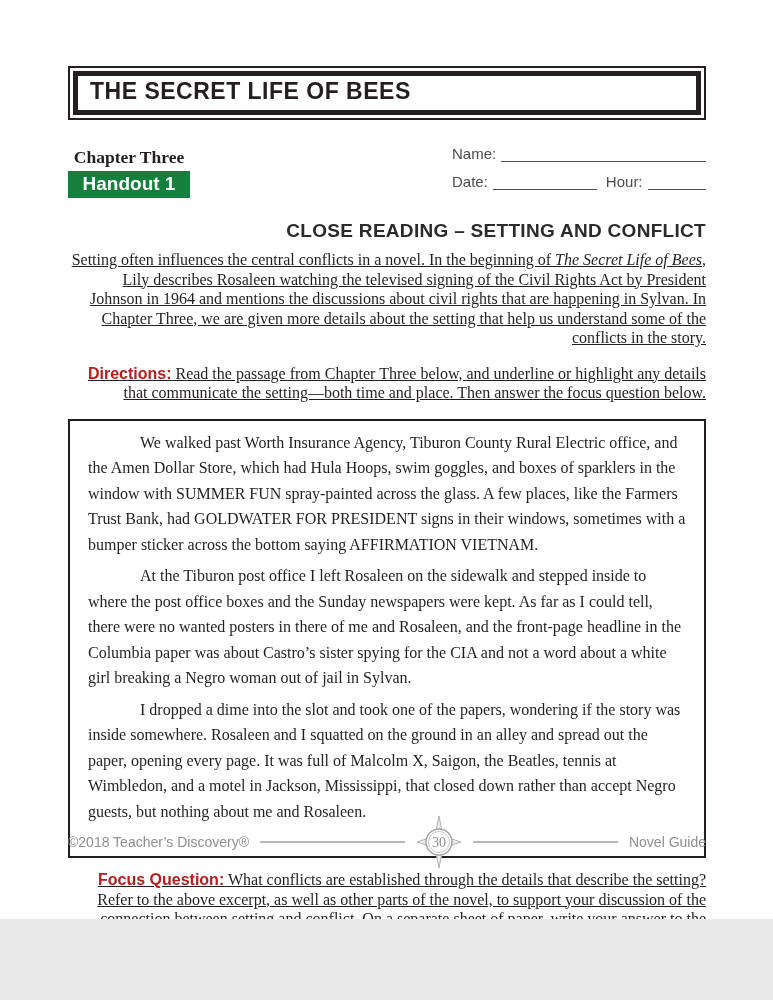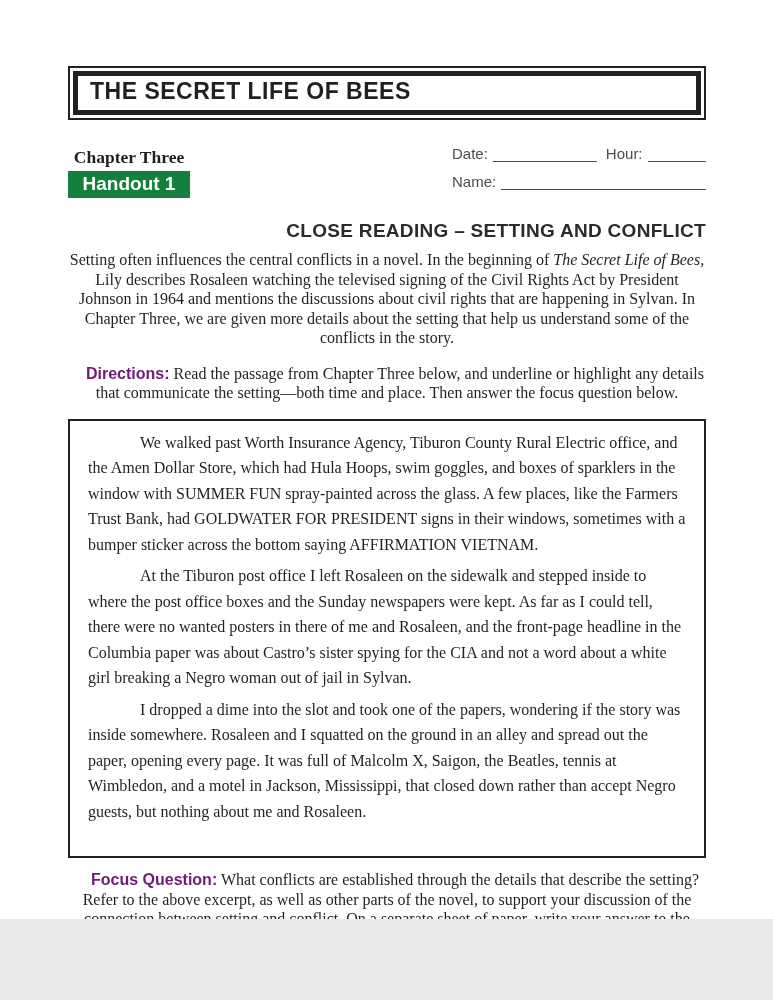--- a/index.html
+++ b/index.html
@@ -40,24 +40,24 @@
   .blank-hour { flex: 1; }
   .hour-label { margin-left: 9px; }
 
   
   .heading {
     text-align: right; font-family: "Liberation Sans", sans-serif; font-weight: bold;
     font-size: 19px; letter-spacing: 0.3px; margin-top: 19px; color: #2b2b2b;
   }
 
   
-  .para { font-size: 16px; line-height: 19.5px; margin-top: 8px; text-align: center; }
+  .para { font-size: 16px; line-height: 19.5px; margin-top: 8px; text-align: right; text-decoration: underline; }
   .inline-label {
     font-family: "Liberation Sans", sans-serif; font-weight: bold; font-size: 16px;
-    color: #701a75;
+    color: #b91c1c;
     margin-left: 16px;
   }
   .book-title { font-style: italic; }
 
   
   .passage-box { border: 2px solid #231f20; margin-top: 11px; padding: 9px 18px 16px; }
   .passage-box p {
     margin: 0 0 6px; font-size: 16px; line-height: 25.5px; text-indent: 52px;
   }
   .passage-box p:last-child { margin-bottom: 16px; }
@@ -86,41 +86,54 @@
       </div>
     </div>
 
     <div class="header-row">
       <div class="chapter-block">
         <div class="chapter-label">Chapter Three</div>
         <div class="handout-box">Handout 1</div>
       </div>
       <div class="fields">
         <div class="field-row">
+          <span class="field-label">Name:</span>
+          <span class="blank blank-name"></span>
+        </div>
+        <div class="field-row">
           <span class="field-label">Date:</span>
           <span class="blank blank-date"></span>
           <span class="field-label hour-label">Hour:</span>
           <span class="blank blank-hour"></span>
-        </div>
-        <div class="field-row">
-          <span class="field-label">Name:</span>
-          <span class="blank blank-name"></span>
         </div>
       </div>
     </div>
 
     <div class="heading">CLOSE READING – SETTING AND CONFLICT</div>
 
     <p class="para"><span>Setting often influences the central conflicts in a novel. In the beginning of </span><span class="book-title">The Secret Life of Bees</span><span>, Lily describes Rosaleen watching the televised signing of the Civil Rights Act by President Johnson in 1964 and mentions the discussions about civil rights that are happening in Sylvan. In Chapter Three, we are given more details about the setting that help us understand some of the conflicts in the story.</span></p>
 
     <p class="para"><span class="inline-label">Directions:</span><span> Read the passage from Chapter Three below, and underline or highlight any details that communicate the setting—both time and place. Then answer the focus question below.</span></p>
 
     <div class="passage-box">
       <p>We walked past Worth Insurance Agency, Tiburon County Rural Electric office, and the Amen Dollar Store, which had Hula Hoops, swim goggles, and boxes of sparklers in the window with SUMMER FUN spray-painted across the glass. A few places, like the Farmers Trust Bank, had GOLDWATER FOR PRESIDENT signs in their windows, sometimes with a bumper sticker across the bottom saying AFFIRMATION VIETNAM.</p>
       <p>At the Tiburon post office I left Rosaleen on the sidewalk and stepped inside to where the post office boxes and the Sunday newspapers were kept. As far as I could tell, there were no wanted posters in there of me and Rosaleen, and the front-page headline in the Columbia paper was about Castro’s sister spying for the CIA and not a word about a white girl breaking a Negro woman out of jail in Sylvan.</p>
       <p>I dropped a dime into the slot and took one of the papers, wondering if the story was inside somewhere. Rosaleen and I squatted on the ground in an alley and spread out the paper, opening every page. It was full of Malcolm X, Saigon, the Beatles, tennis at Wimbledon, and a motel in Jackson, Mississippi, that closed down rather than accept Negro guests, but nothing about me and Rosaleen.</p>
     </div>
 
     <p class="para focus-para"><span class="inline-label">Focus Question:</span><span> What conflicts are established through the details that describe the setting? Refer to the above excerpt, as well as other parts of the novel, to support your discussion of the connection between setting and conflict. On a separate sheet of paper, write your answer to the question. You must include specific details from the text for support.</span></p>
 
   </div>
 
+  <div class="footer">
+    <span class="footer-text">©2018 Teacher’s Discovery®</span>
+    <span class="footer-line"></span>
+    <svg class="ornament" width="46" height="54" viewBox="0 0 46 54">
+      <path d="M23 1 L27 21 L45 27 L27 33 L23 53 L19 33 L1 27 L19 21 Z" fill="#ececec" stroke="#b2b2b2" stroke-width="1"></path>
+      <path d="M23 17 L32 27 L23 37 L14 27 Z" fill="#dcdcdc" stroke="#bdbdbd" stroke-width="0.8"></path>
+      <circle cx="23" cy="27" r="13" fill="#ffffff" stroke="#a6a6a6" stroke-width="1.5"></circle>
+      <circle cx="23" cy="27" r="10.5" fill="none" stroke="#c9c9c9" stroke-width="1"></circle>
+      <text x="23" y="32" text-anchor="middle" font-family="Liberation Serif, serif" font-size="14" fill="#8e8e8e">30</text>
+    </svg>
+    <span class="footer-line"></span>
+    <span class="footer-text">Novel Guide</span>
+  </div>
 </div>
 
 </body></html>

